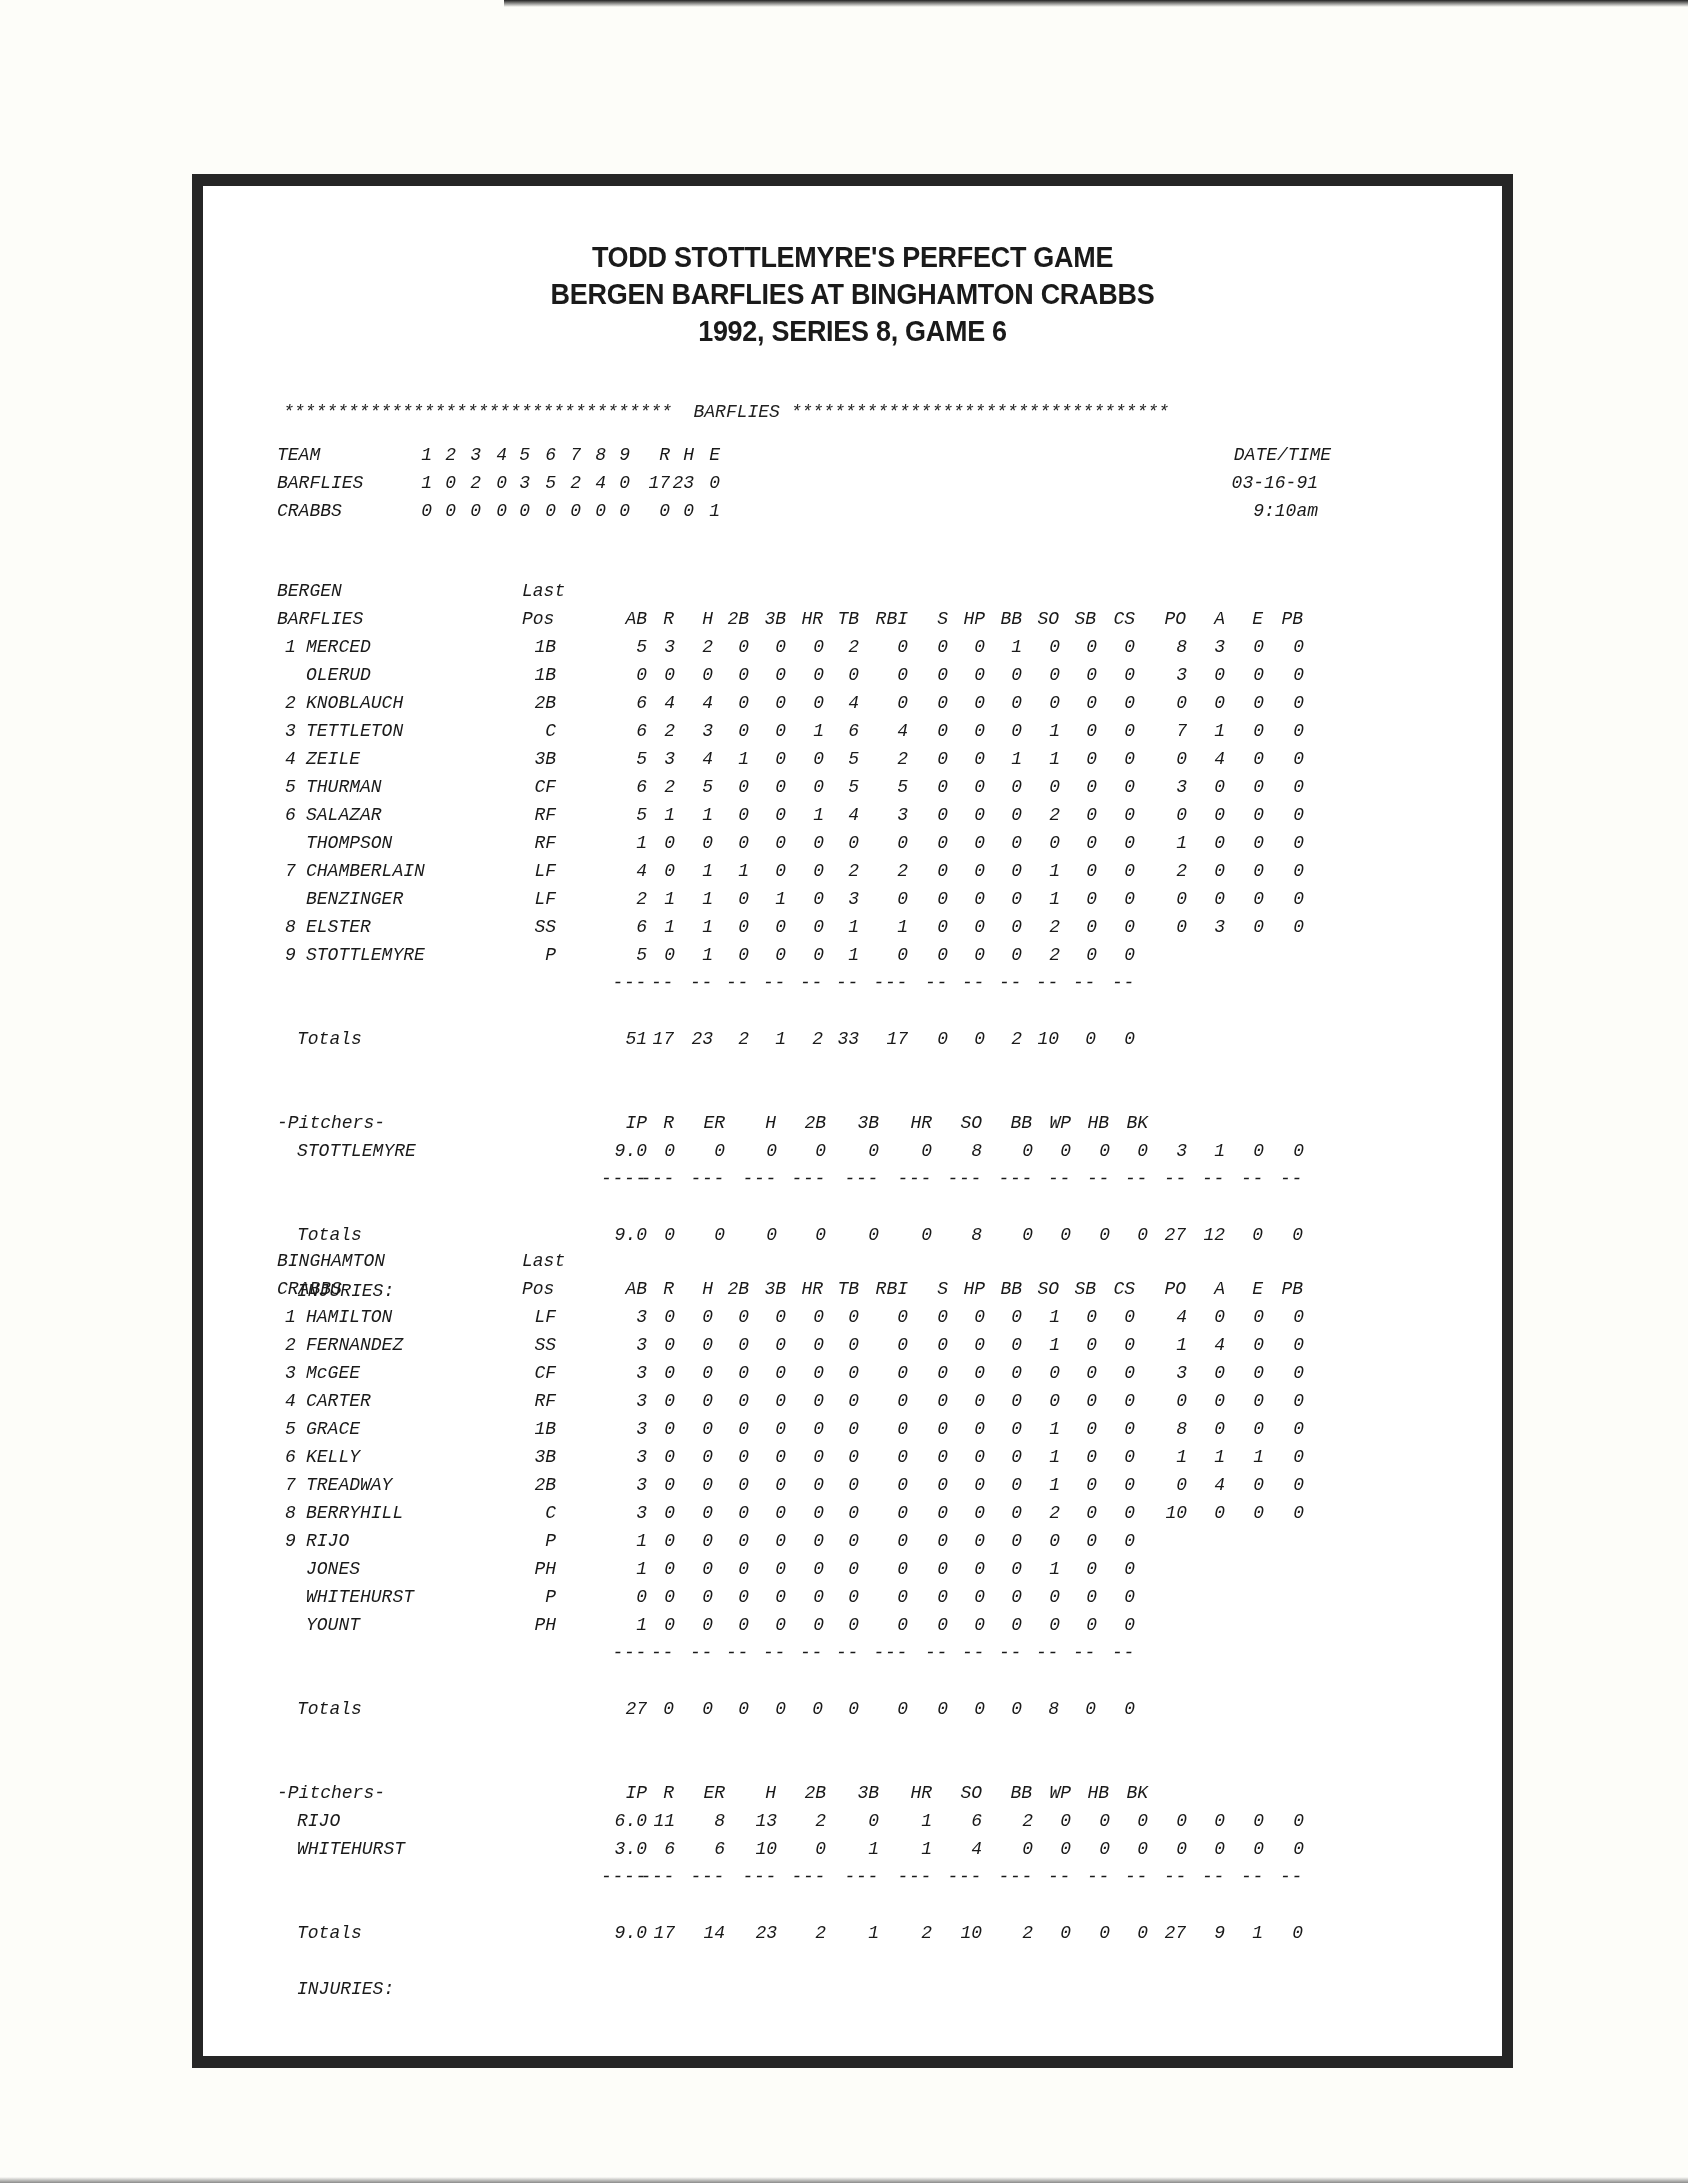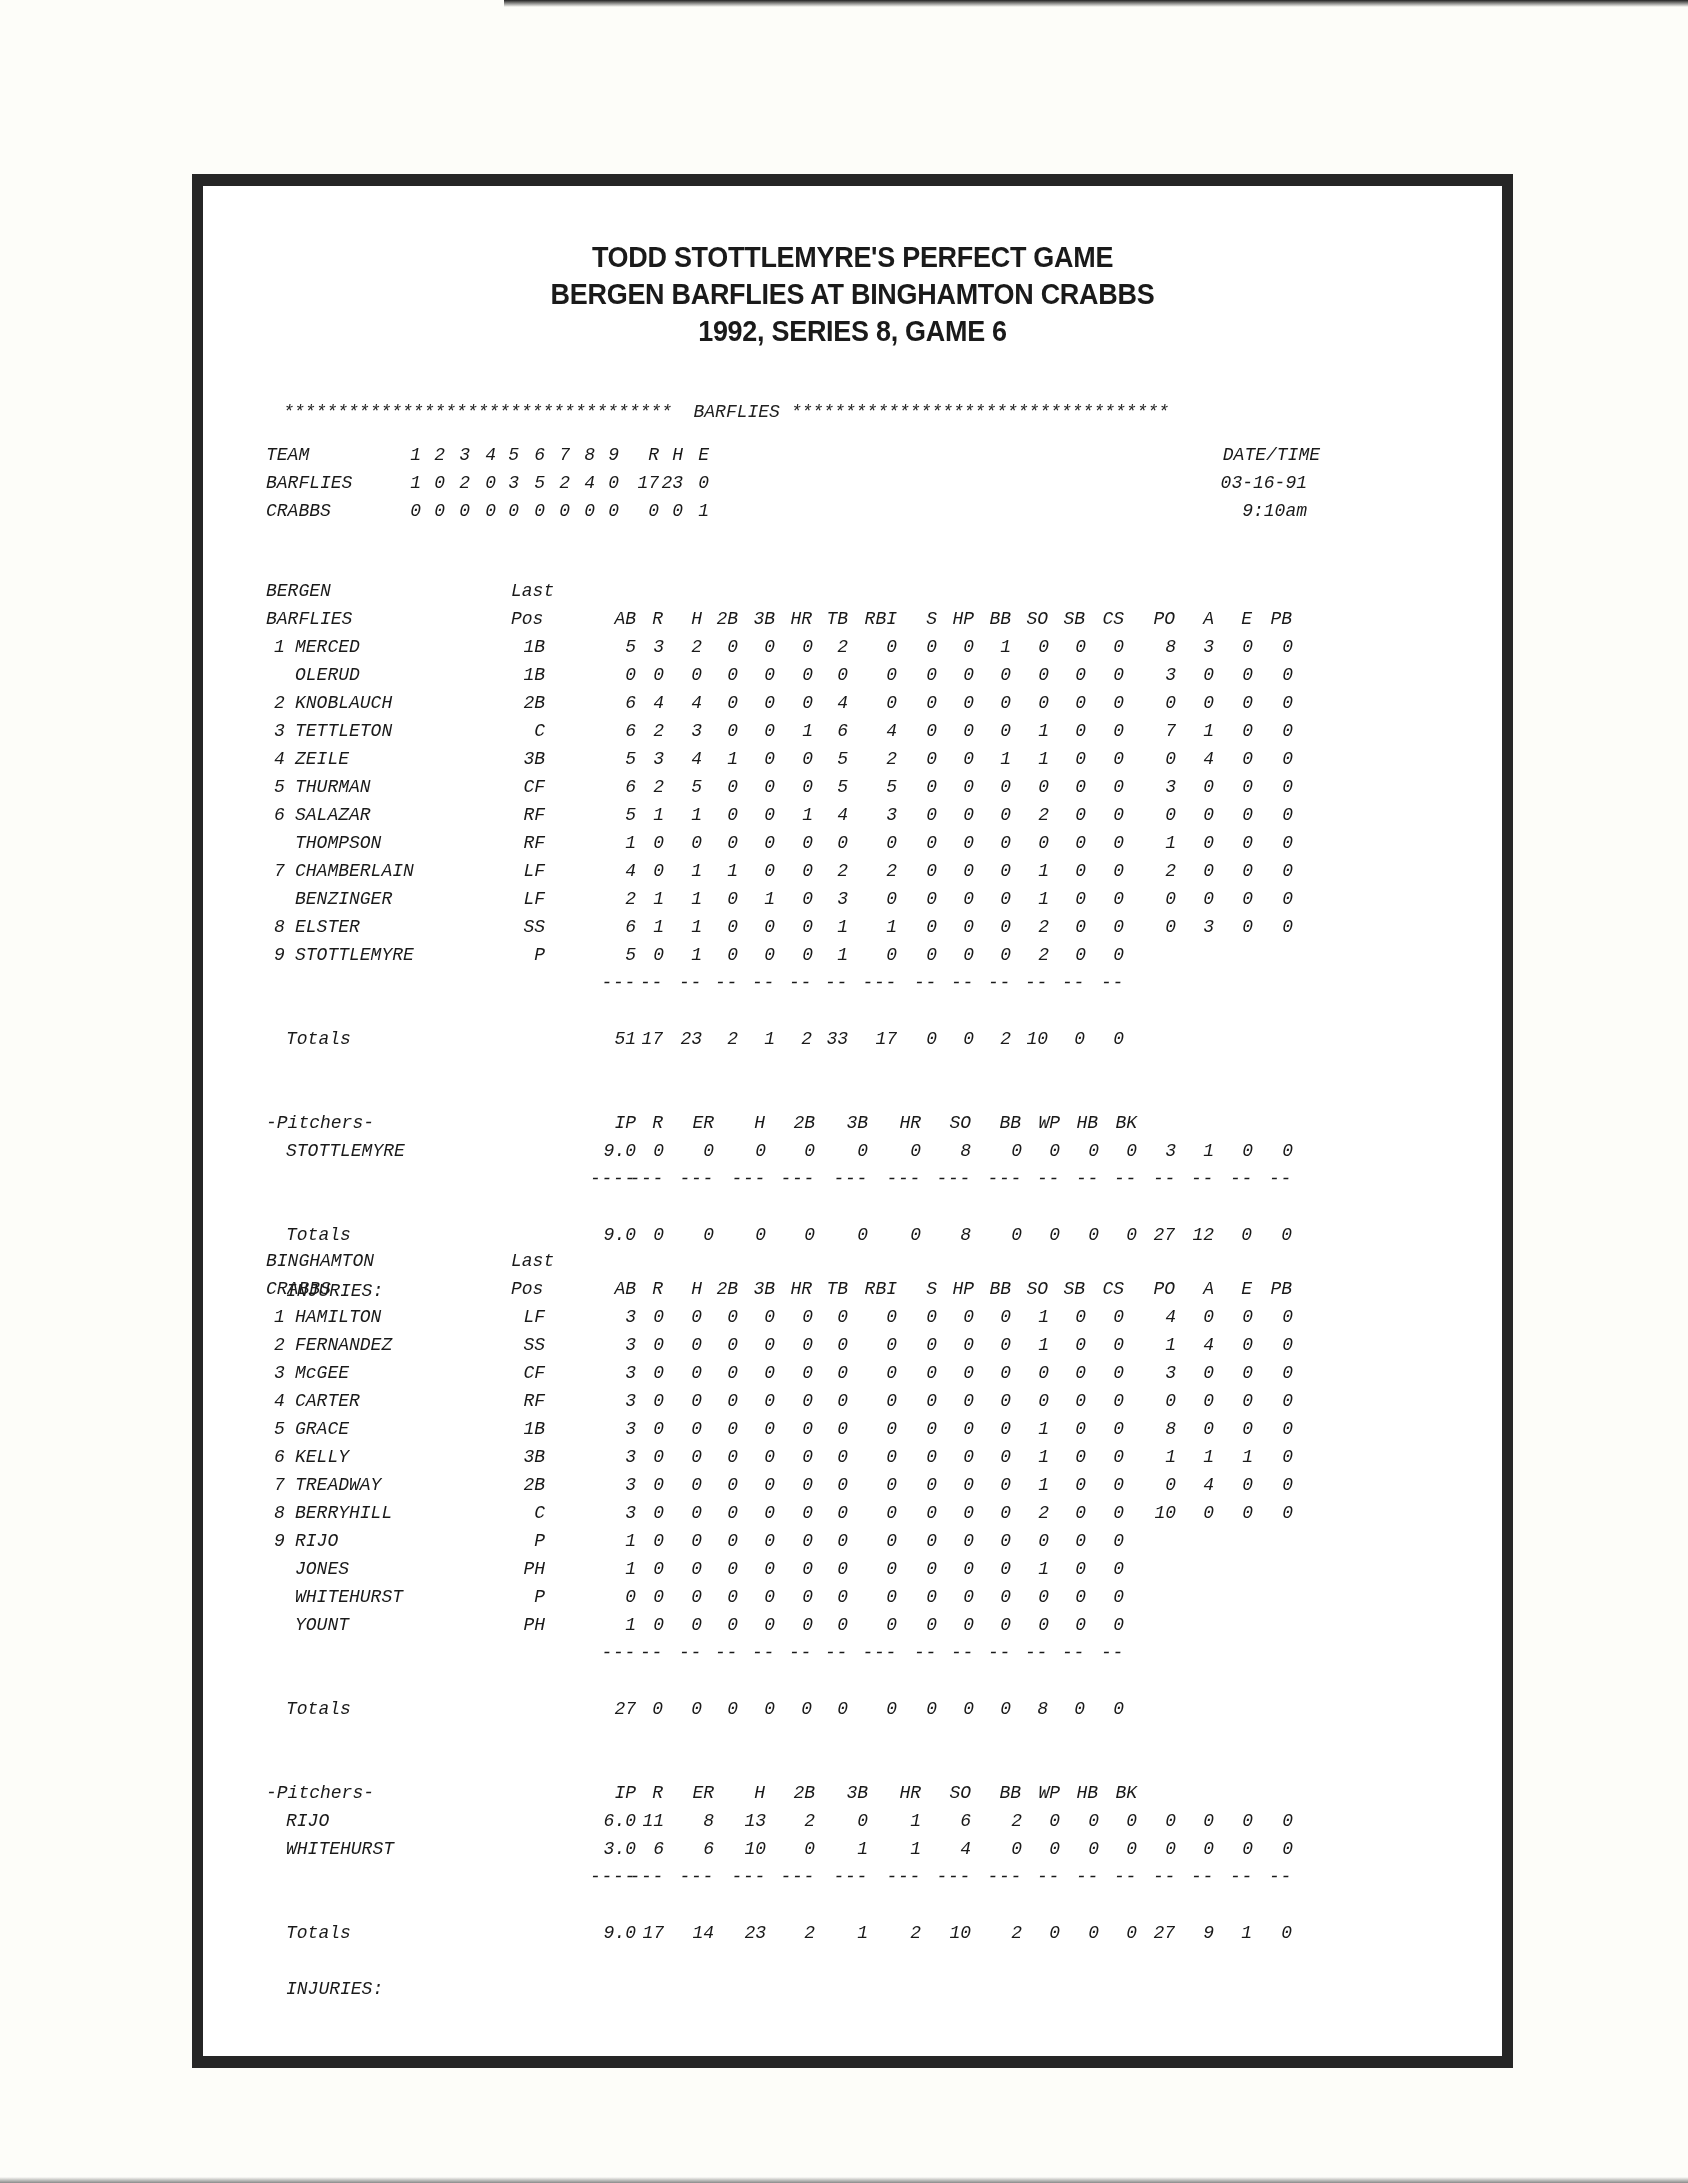--- a/index.html
+++ b/index.html
@@ -43,21 +43,21 @@
       font-family: "Liberation Mono", "DejaVu Sans Mono", monospace;
       font-style: italic;
       font-size: 18px;
       white-space: pre;
       line-height: 28px;
     }
     .banner {
       position: absolute; left: 80px; top: 212px;
       color: #222;
     }
-    .block { position: absolute; left: 63px; }
+    .block { position: absolute; left: 74px; }
     .row { height: 28px; position: relative; }
     .c { position: absolute; top: 0; text-align: right; }
     .l { position: absolute; top: 0; text-align: left; }
     .dash { letter-spacing: 0.7px; }
   </style>
 </head>
 <body>
 
 <div class="page-edge-top"></div>
 <div class="page-edge-bottom"></div>

